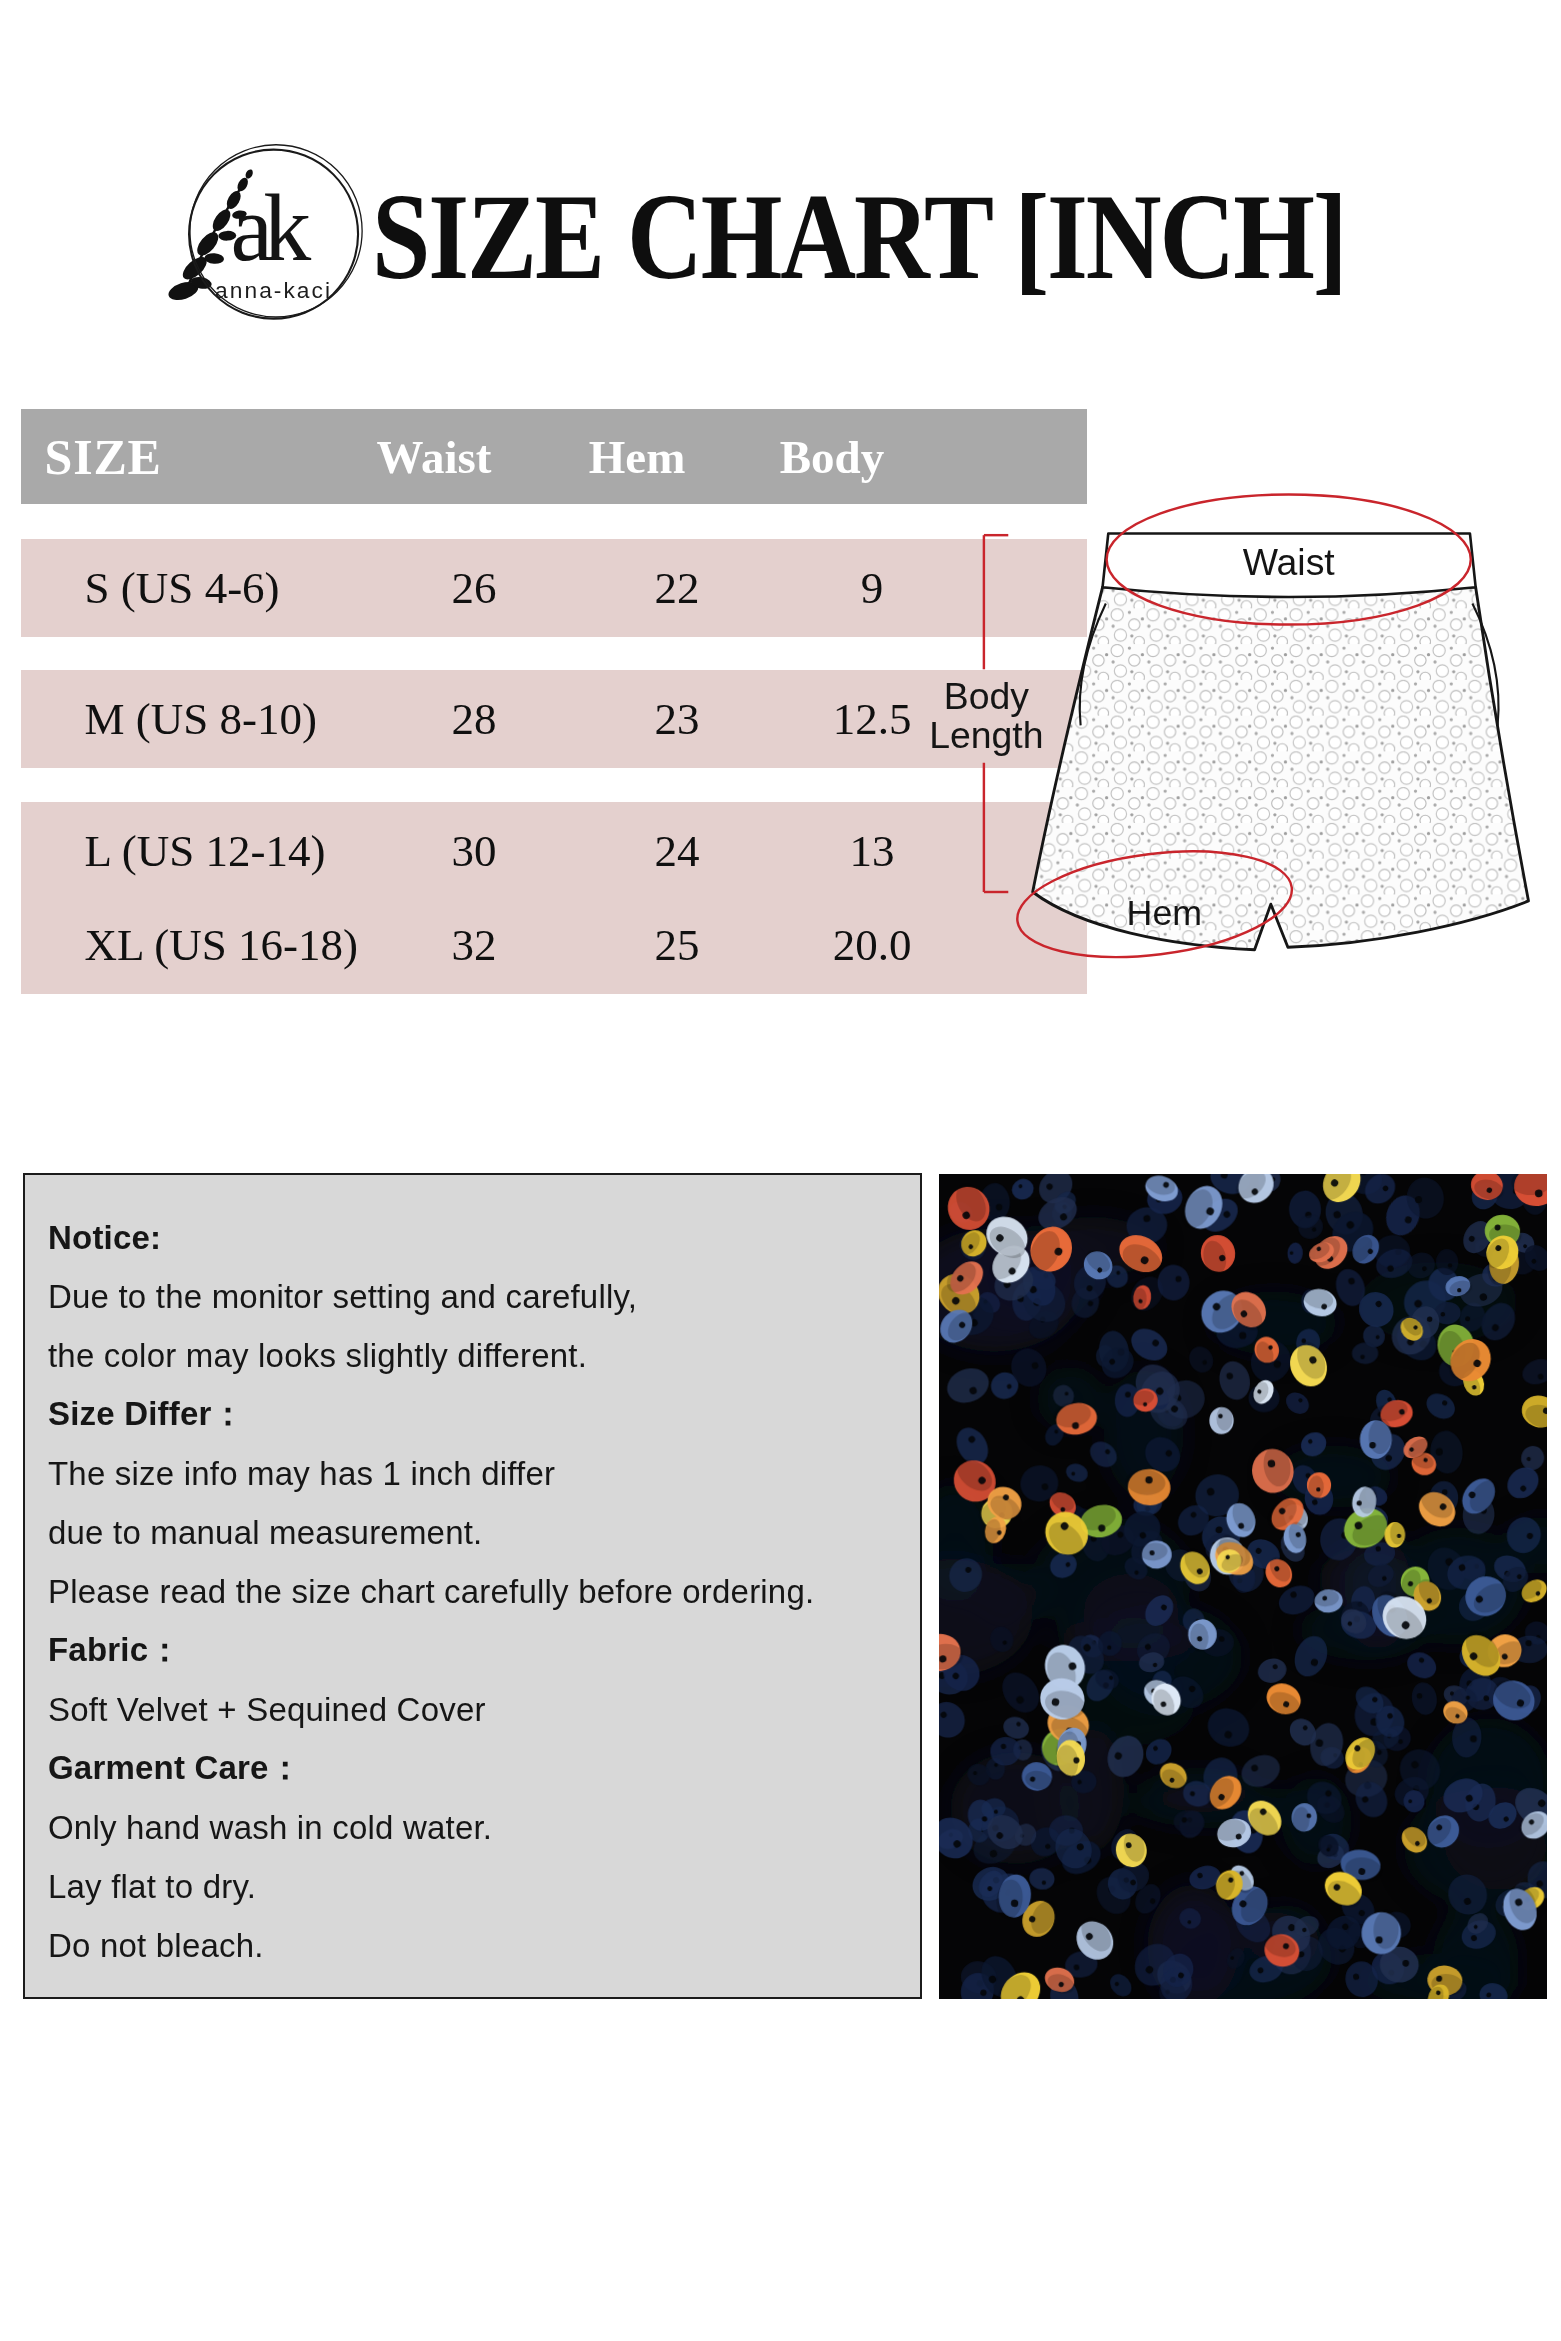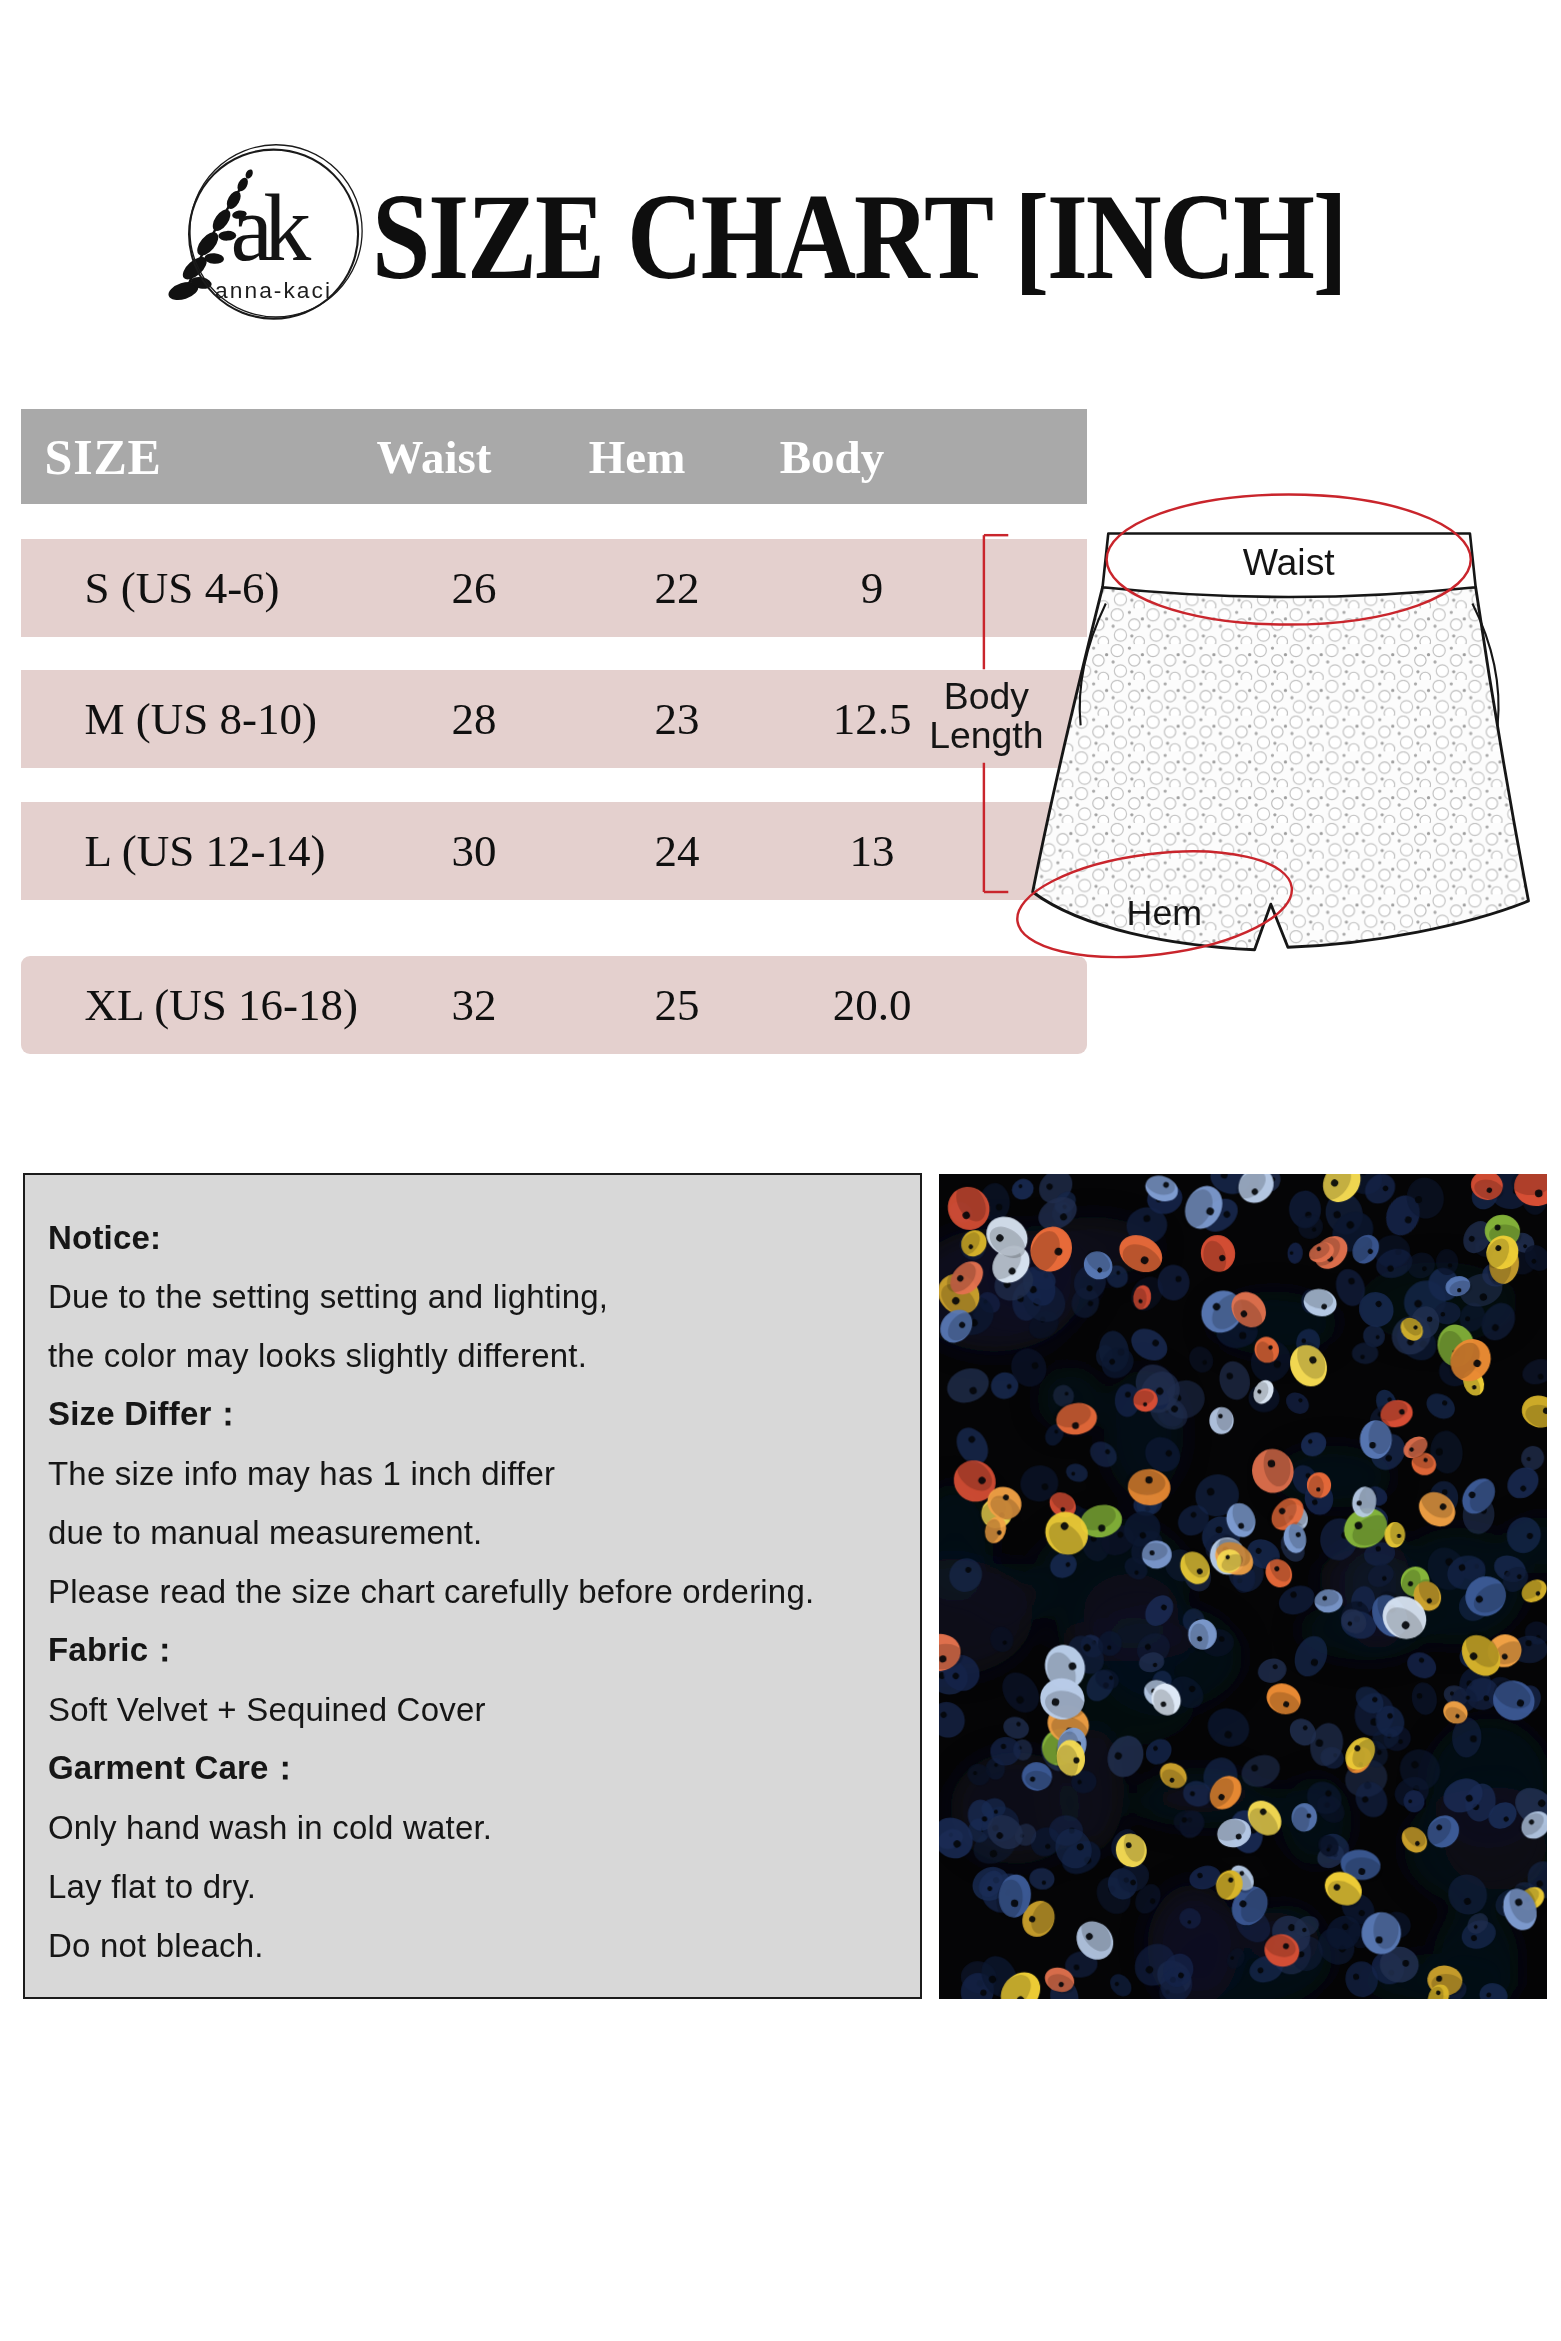--- a/index.html
+++ b/index.html
@@ -14,21 +14,21 @@
     position:absolute;left:372px;top:172px;width:1057px;height:130px;
     font-family:"Liberation Serif",serif;font-weight:700;font-size:122px;
     letter-spacing:-2.4px;color:#0e0e0e;white-space:nowrap;
     transform:scaleX(.86);transform-origin:left center;line-height:130px;
   }
 
   
   .trow{position:absolute;left:21px;width:1066px;display:block;}
   .thead{top:409px;height:95px;background:var(--c-header);}
   .tdata{height:98px;background:var(--c-row);}
-  .r0{top:539px;} .r1{top:670px;} .r2{top:802px;} .r3{top:956px;border-radius:9px;}
+  .r0{top:539px;} .r1{top:670px;} .r2{top:802px;} .r3{top:896px;}
   .cell{
     position:absolute;top:0;height:100%;display:flex;align-items:center;
     font-family:"Liberation Serif",serif;color:#101010;
   }
   .c-size{left:23.6px;}
   .c-waist{left:413px;transform:translateX(-50%);}
   .c-hem{left:616px;transform:translateX(-50%);}
   .c-body{left:811px;transform:translateX(-50%);}
   .thead .cell{color:#ffffff;font-weight:700;font-size:47px;}
   .thead .c-size{font-size:50px;letter-spacing:0.8px;}
@@ -155,21 +155,21 @@
     <line x1="1210" y1="938" x2="1210" y2="1097"></line>
     <line x1="1210" y1="1097" x2="1240" y2="1097"></line>
   </g>
   <text x="1213" y="872" text-anchor="middle" font-size="46">Body</text>
   <text x="1213" y="920" text-anchor="middle" font-size="46">Length</text>
   <text x="1432" y="1138" text-anchor="middle" font-size="44">Hem</text>
 </svg>
 
 <div id="notice-box">
   <div class="notice-line bold">Notice:</div>
-  <div class="notice-line">Due to the setting setting and lighting,</div>
+  <div class="notice-line">Due to the monitor setting and carefully,</div>
   <div class="notice-line">the color may looks slightly different.</div>
   <div class="notice-line bold">Size Differ：</div>
   <div class="notice-line">The size info may has 1 inch differ</div>
   <div class="notice-line">due to manual measurement.</div>
   <div class="notice-line">Please read the size chart carefully before ordering.</div>
   <div class="notice-line bold">Fabric：</div>
   <div class="notice-line">Soft Velvet + Sequined Cover</div>
   <div class="notice-line bold">Garment Care：</div>
   <div class="notice-line">Only hand wash in cold water.</div>
   <div class="notice-line">Lay flat to dry.</div>

